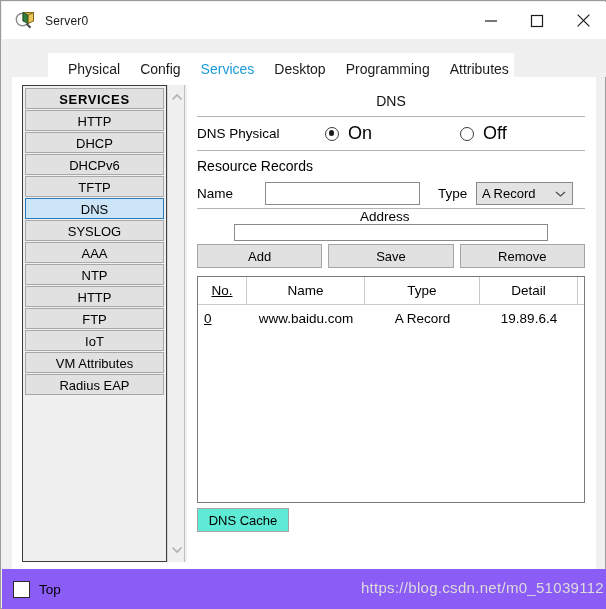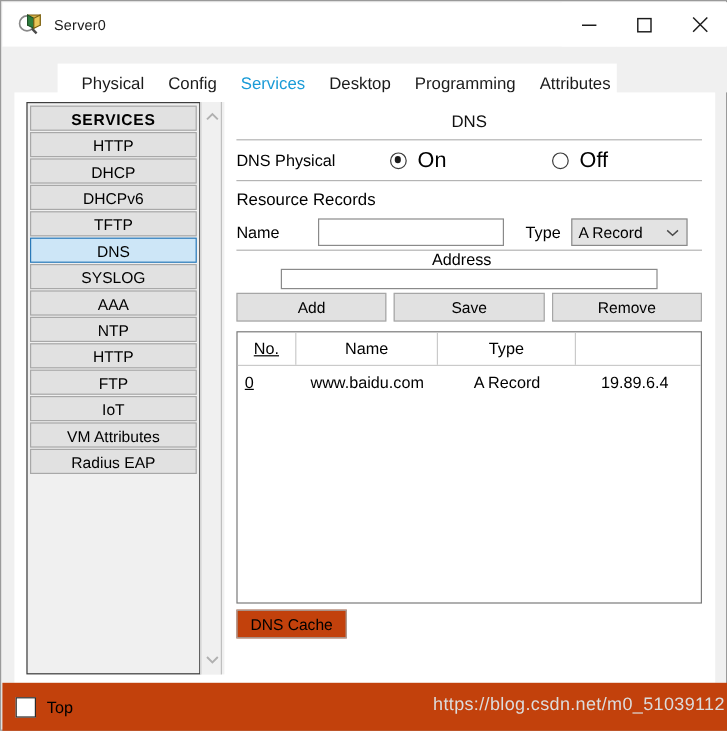--- a/index.html
+++ b/index.html
@@ -326,36 +326,36 @@
     align-items: center;
     height: 27px;
   }
   .td.c0 { padding-left: 6px; justify-content: flex-start; }
   .td.c1, .td.c2, .td.c3 { justify-content: center; }
 
   .cache-row { margin-top: 5px; }
   .btn-cache {
     width: 92px;
     height: 24px;
-    background: #c2410c;
+    background: #5eead4;
     border: 1px solid #a6a6a6;
     box-sizing: border-box;
     display: inline-flex;
     align-items: center;
     justify-content: center;
     font-size: 13px;
   }
 
   
   .statusbar {
     position: absolute;
     left: 1px; top: 568px;
     width: 604px;
     height: 40px;
-    background: #c2410c;
+    background: #8b5cf6;
     display: flex;
     align-items: center;
   }
   .chk {
     margin-left: 11px;
     width: 17px; height: 17px;
     border: 1.6px solid #2b2b2b;
     background: #ffffff;
     box-sizing: border-box;
     flex: none;
@@ -509,20 +509,21 @@
         <div class="btn">Add</div>
         <div class="btn">Save</div>
         <div class="btn">Remove</div>
       </div>
 
       <div class="table">
         <div class="thead">
           <div class="th c0">No.</div>
           <div class="th c1">Name</div>
           <div class="th c2">Type</div>
+          <div class="th c3">Detail</div>
           <div class="th c4"></div>
         </div>
         <div class="trow">
           <div class="td c0">0</div>
           <div class="td c1">www.baidu.com</div>
           <div class="td c2">A Record</div>
           <div class="td c3">19.89.6.4</div>
         </div>
       </div>
 

